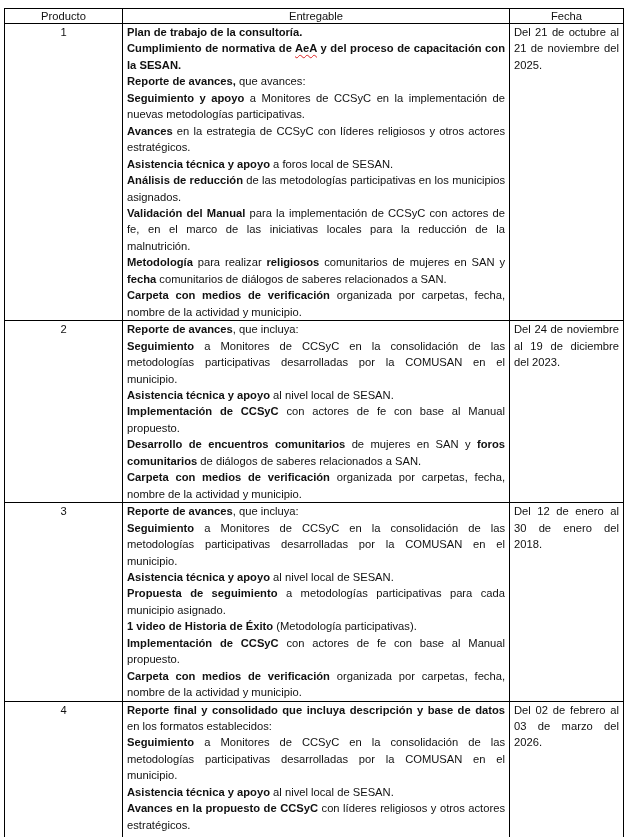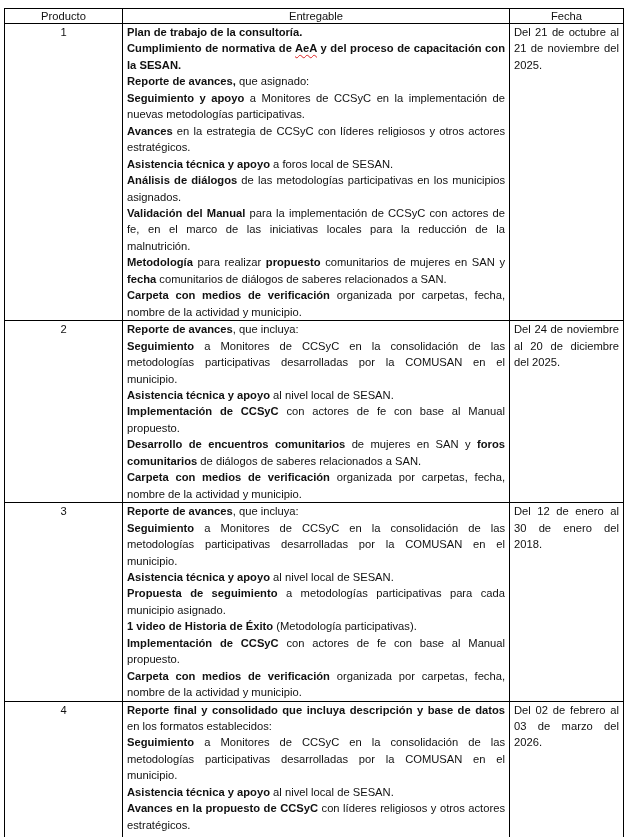--- a/index.html
+++ b/index.html
@@ -44,43 +44,43 @@
       <th>Fecha</th>
     </tr>
   </thead>
   <tbody>
 
     <tr class="r1">
       <td class="prod">1</td>
       <td class="ent">
         <p><b>Plan de trabajo de la consultoría.</b></p>
         <p><b><span>Cumplimiento de normativa de </span><span class="spell">AeA</span><span> y del proceso de capacitación con la SESAN.</span></b></p>
-        <p><b>Reporte de avances,</b><span> que asignado:</span></p>
+        <p><b>Reporte de avances,</b><span> que avances:</span></p>
         <p><b>Seguimiento y apoyo</b><span> a Monitores de CCSyC en la implementación de nuevas metodologías participativas.</span></p>
         <p><b>Avances</b><span> en la estrategia de CCSyC con líderes religiosos y otros actores estratégicos.</span></p>
         <p><b>Asistencia técnica y apoyo</b><span> a foros local de SESAN.</span></p>
-        <p><b>Análisis de diálogos</b><span> de las metodologías participativas en los municipios asignados.</span></p>
+        <p><b>Análisis de reducción</b><span> de las metodologías participativas en los municipios asignados.</span></p>
         <p><b>Validación del Manual</b><span> para la implementación de CCSyC con actores de fe, en el marco de las iniciativas locales para la reducción de la malnutrición.</span></p>
-        <p><b>Metodología</b><span> para realizar </span><b>propuesto</b><span> comunitarios de mujeres en SAN y </span><b>fecha</b><span> comunitarios de diálogos de saberes relacionados a SAN.</span></p>
+        <p><b>Metodología</b><span> para realizar </span><b>religiosos</b><span> comunitarios de mujeres en SAN y </span><b>fecha</b><span> comunitarios de diálogos de saberes relacionados a SAN.</span></p>
         <p><b>Carpeta con medios de verificación</b><span> organizada por carpetas, fecha, nombre de la actividad y municipio.</span></p>
       </td>
       <td class="fecha">Del 21 de octubre al 21 de noviembre del 2025.</td>
     </tr>
 
     <tr class="r2">
       <td class="prod">2</td>
       <td class="ent">
         <p><b>Reporte de avances</b><span>, que incluya:</span></p>
         <p><b>Seguimiento</b><span> a Monitores de CCSyC en la consolidación de las metodologías participativas desarrolladas por la COMUSAN en el municipio.</span></p>
         <p><b>Asistencia técnica y apoyo</b><span> al nivel local de SESAN.</span></p>
         <p><b>Implementación de CCSyC</b><span> con actores de fe con base al Manual propuesto.</span></p>
         <p><b>Desarrollo de encuentros comunitarios</b><span> de mujeres en SAN y </span><b>foros comunitarios</b><span> de diálogos de saberes relacionados a SAN.</span></p>
         <p><b>Carpeta con medios de verificación</b><span> organizada por carpetas, fecha, nombre de la actividad y municipio.</span></p>
       </td>
-      <td class="fecha">Del 24 de noviembre al 20 de diciembre del 2025.</td>
+      <td class="fecha">Del 24 de noviembre al 19 de diciembre del 2023.</td>
     </tr>
 
     <tr class="r3">
       <td class="prod">3</td>
       <td class="ent">
         <p><b>Reporte de avances</b><span>, que incluya:</span></p>
         <p><b>Seguimiento</b><span> a Monitores de CCSyC en la consolidación de las metodologías participativas desarrolladas por la COMUSAN en el municipio.</span></p>
         <p><b>Asistencia técnica y apoyo</b><span> al nivel local de SESAN.</span></p>
         <p><b>Propuesta de seguimiento</b><span> a metodologías participativas para cada municipio asignado.</span></p>
         <p><b>1 video de Historia de Éxito</b><span> (Metodología participativas).</span></p>

